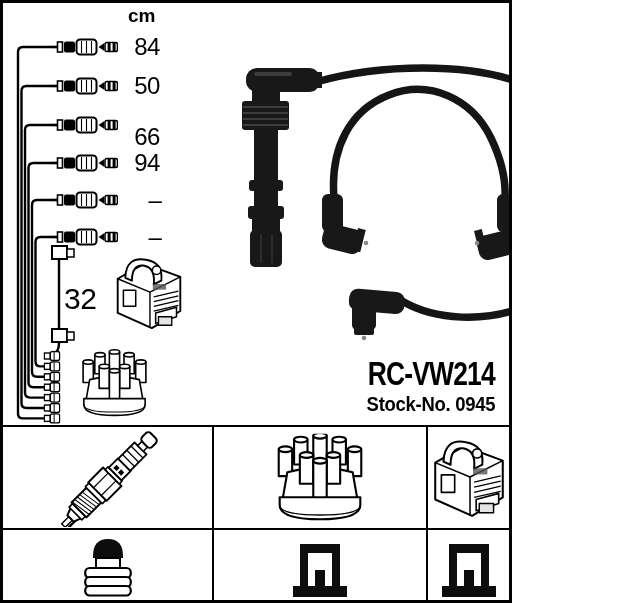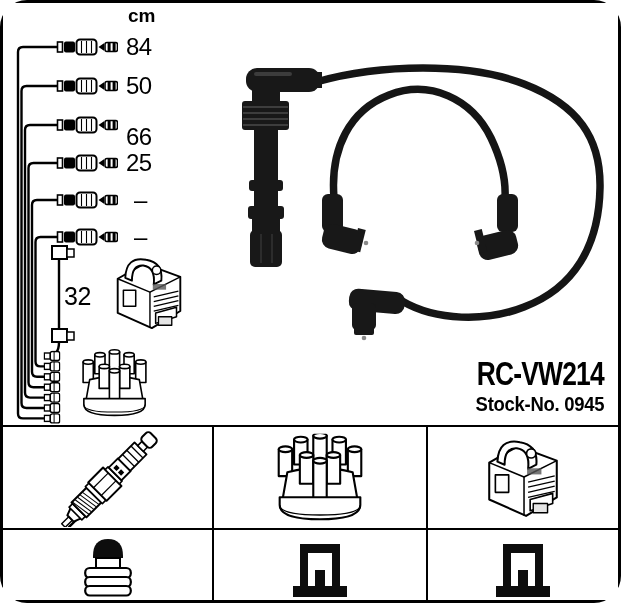--- a/index.html
+++ b/index.html
@@ -1,26 +1,26 @@
 <!DOCTYPE html>
 <html><head>
 <meta charset="utf-8">
 <style>
   html,body{margin:0;padding:0;background:#fff;}
   #screen{
-    position:relative;width:621px;height:603px;background:#fff;
-    font-family:"Liberation Sans",sans-serif;color:#000;overflow:hidden;border-radius:27px;
+    position:relative;width:512px;height:603px;background:#fff;
+    font-family:"Liberation Sans",sans-serif;color:#000;overflow:hidden;
   }
   .frame{position:absolute;inset:0;border:3px solid #000;pointer-events:none;z-index:20;}
   .art{position:absolute;left:0;top:0;width:640px;height:603px;z-index:1;}
   .txt{position:absolute;white-space:nowrap;z-index:5;}
   .unit{left:128px;top:5px;font-size:19px;font-weight:700;}
-  .val{left:126px;width:42px;height:30px;line-height:30px;font-size:24px;letter-spacing:-0.5px;}
+  .val{left:126px;width:42px;height:30px;line-height:30px;font-size:24px;letter-spacing:-0.5px;text-align:center;}
   .val.dash{padding-left:8px;}
-  .len32{left:64px;top:282px;font-size:25px;letter-spacing:-0.5px;}
+  .len32{left:64px;top:282px;font-size:30px;letter-spacing:-0.5px;}
   .model{right:17px;top:355px;font-size:33px;font-weight:700;letter-spacing:-1px;
          transform:scaleX(0.8);transform-origin:100% 50%;}
   .stock{right:17px;top:392px;font-size:21px;font-weight:700;letter-spacing:-0.3px;
          transform:scaleX(0.88);transform-origin:100% 50%;}
   .legend{position:absolute;left:3px;right:3px;top:425px;bottom:3px;z-index:4;
           display:grid;grid-template-columns:211px 214px 1fr;grid-template-rows:103px 1fr;
           border-top:2.5px solid #000;background:#fff;}
   .cell{display:flex;align-items:center;justify-content:center;box-sizing:border-box;}
   .cell.cr{border-right:2px solid #000;}
   .cell.cb{border-bottom:2px solid #000;}
@@ -204,21 +204,21 @@
         <rect x="354" y="327" width="20" height="8" rx="2" fill="#181818"></rect>
         <circle cx="364" cy="338" r="2.3" fill="#8a8a8a"></circle>
       </g>
     </g>
   </svg>
 
   <div class="txt unit">cm</div>
   <div class="txt val" style="top:32px">84</div>
   <div class="txt val" style="top:71px">50</div>
   <div class="txt val" style="top:122px">66</div>
-  <div class="txt val" style="top:148px">25</div>
+  <div class="txt val" style="top:148px">94</div>
   <div class="txt val dash" style="top:185px">–</div>
   <div class="txt val dash" style="top:222px">–</div>
   <div class="txt len32">32</div>
 
   <div class="txt model">RC-VW214</div>
   <div class="txt stock">Stock-No. 0945</div>
 
   <div class="legend">
 
     <div class="cell cr cb">

